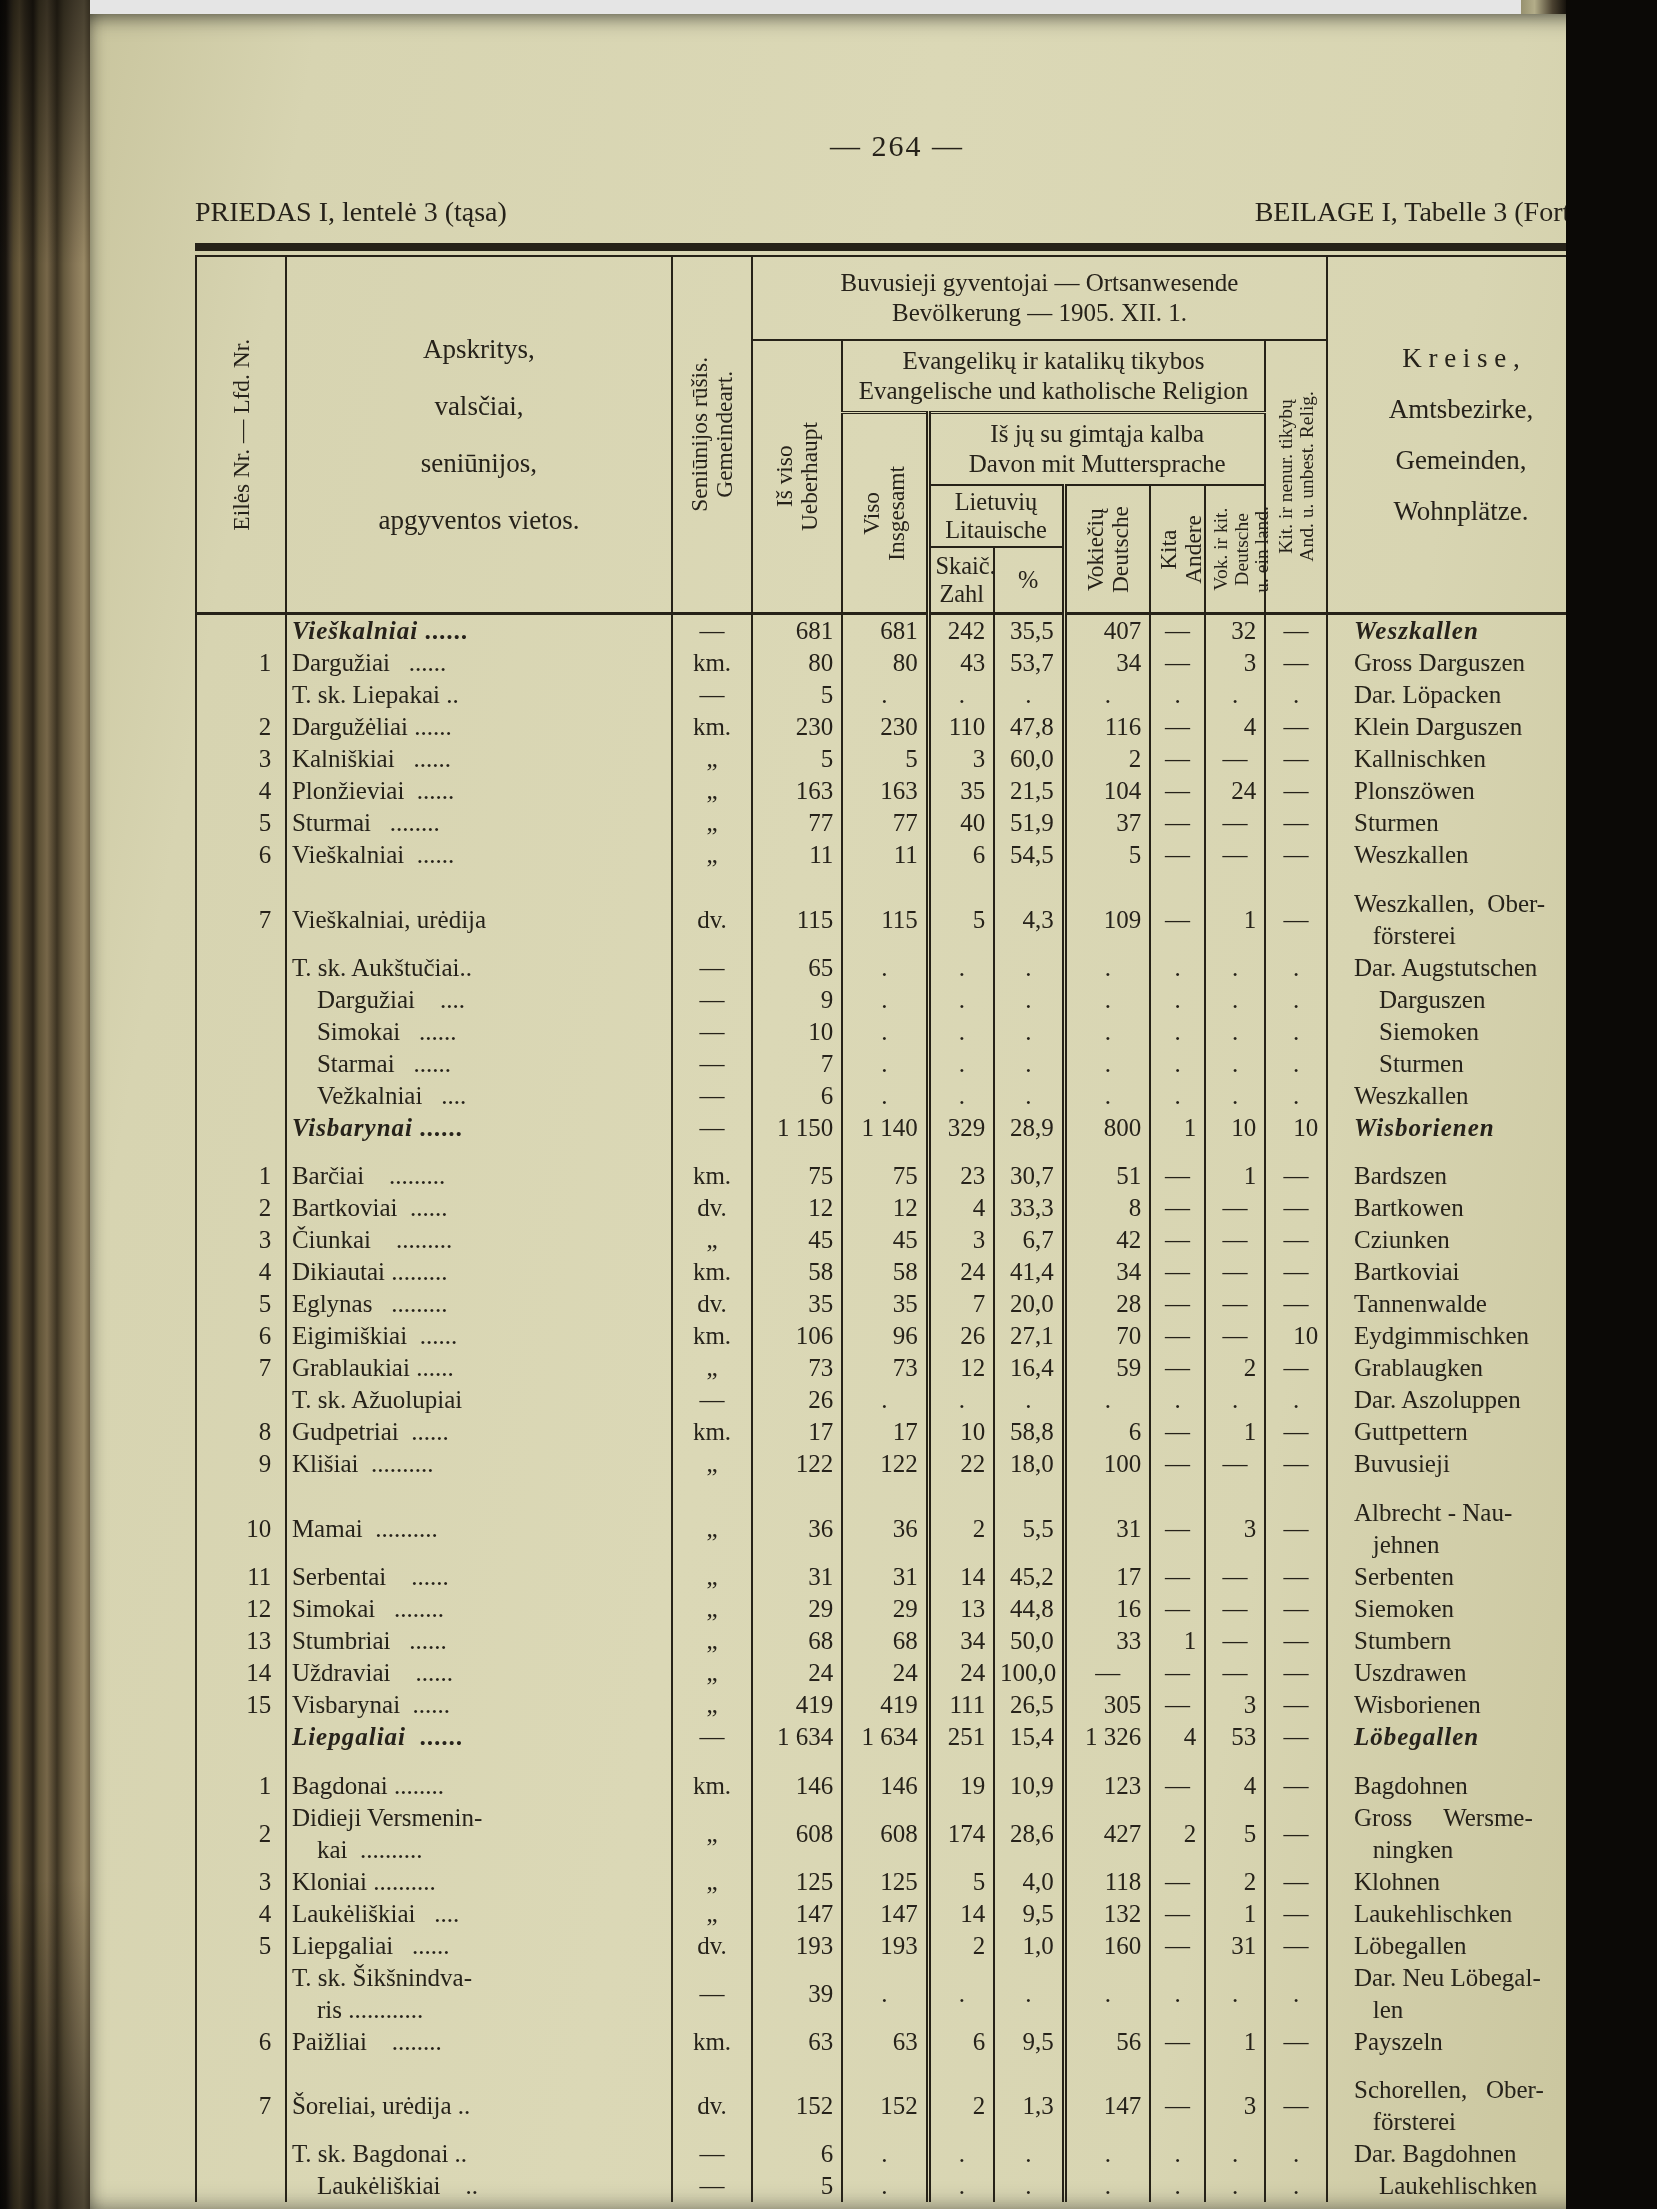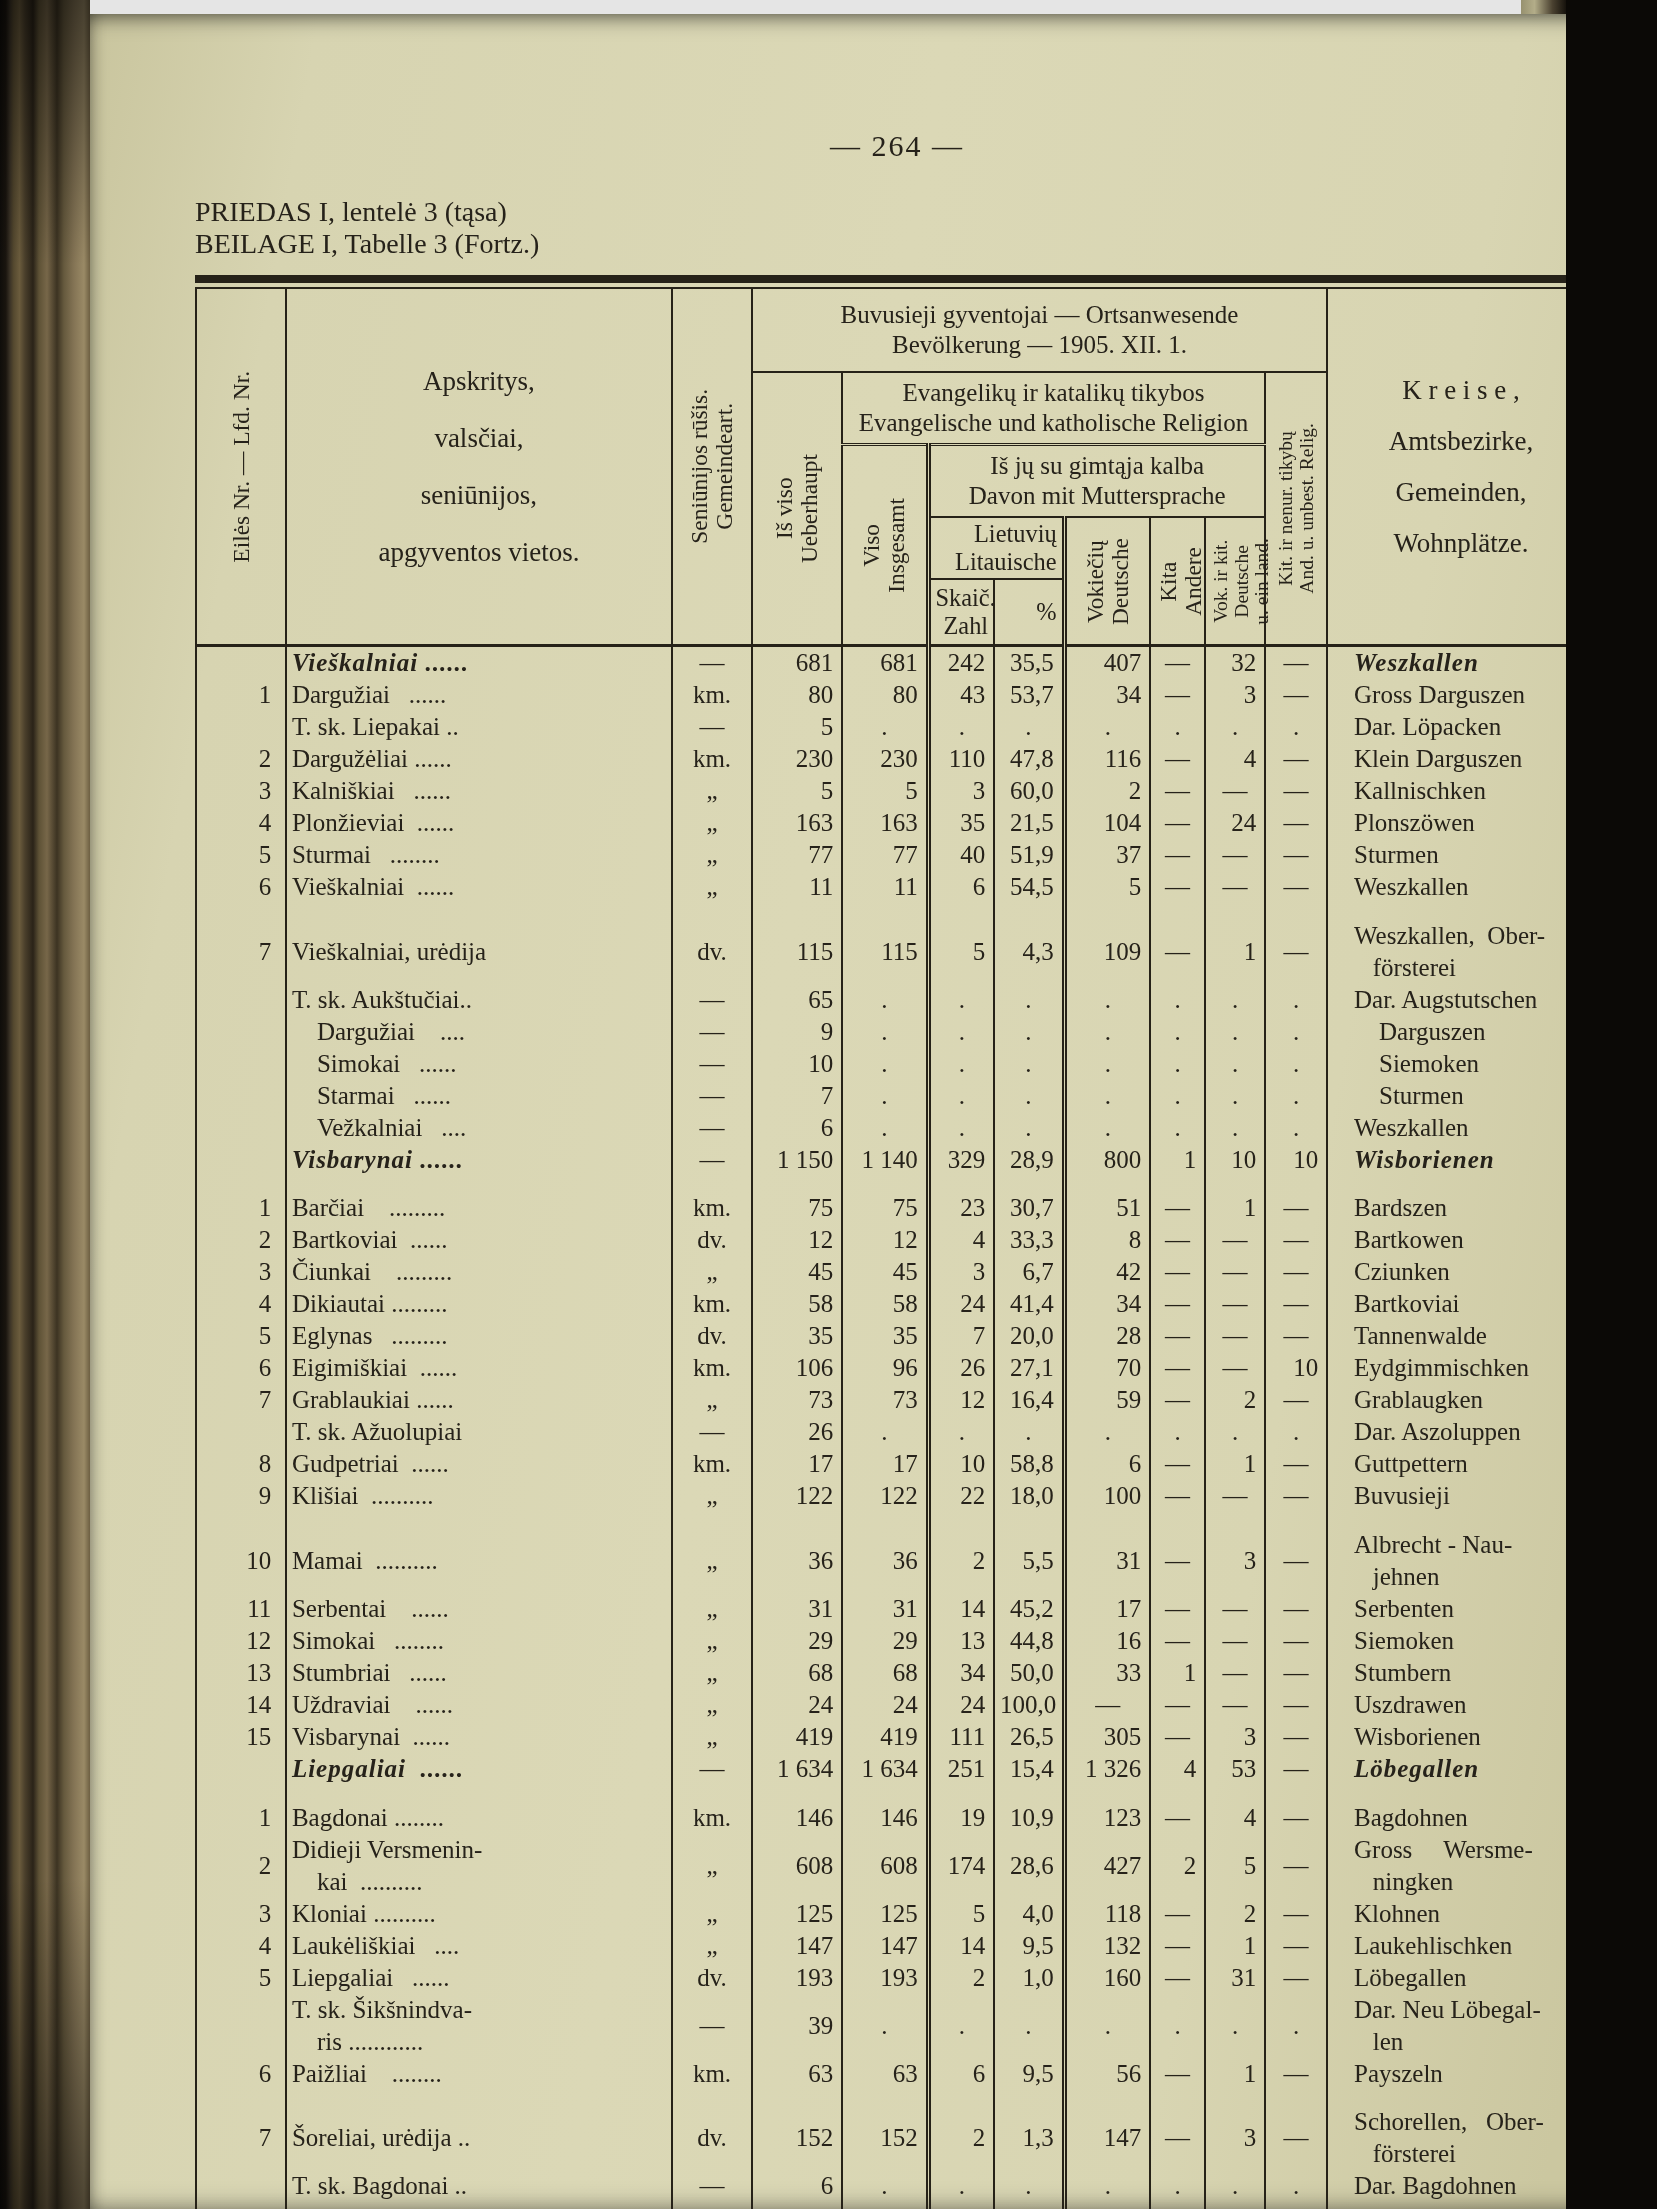--- a/index.html
+++ b/index.html
@@ -17,21 +17,21 @@
     background:linear-gradient(180deg,rgba(0,0,0,.55),rgba(0,0,0,0) 12%,rgba(0,0,0,0) 85%,rgba(0,0,0,.5));}
   
   #right-edge{position:absolute;right:0;top:0;width:45px;height:2210px;
     background:linear-gradient(90deg,#97916f 0,#b3ad89 30%,#4a4130 70%,#16120c 100%);}
   #paper{position:absolute;left:90px;top:13.7px;width:1527px;height:2196px;
     background:linear-gradient(100deg,#c9c59e 0%,#d7d4b1 12%,#dbd8b6 45%,#d8d5b2 75%,#cbc7a0 96%);
     box-shadow:inset 0 13.7px 21.5px -11.7px rgba(0,0,0,.55), inset -17.6px 0 27px -13.7px rgba(0,0,0,.45),
                inset 9.8px 0 17.6px -9.8px rgba(0,0,0,.35), inset 0 -15.6px 25px -13.7px rgba(0,0,0,.35);}
   #content{position:absolute;left:105px;top:0;width:1404px;}
   #page-number{margin-top:115px;text-align:center;font-size:30px;letter-spacing:2px;}
-  #captions{display:flex;justify-content:space-between;margin-top:33px;font-size:28px;flex-direction:column;}
+  #captions{display:flex;justify-content:space-between;margin-top:33px;font-size:28px;}
   #tablewrap{margin-top:15.6px;border-top:8.8px solid #262218;}
   table{border-collapse:collapse;margin-top:3.9px;border-top:2px solid #262218;
         width:1399px;table-layout:fixed;}
   col.w-nr{width:90px}col.w-name{width:386px}col.w-type{width:80px}
   col.w-n0{width:90px}col.w-n1{width:86px}col.w-n2{width:66px}col.w-n3{width:70px}
   col.w-n4{width:86px}col.w-n5{width:55px}col.w-n6{width:60px}col.w-n7{width:62px}
   col.w-de{width:267px}
   table{border-left:2px solid #262218;}
   th,td{padding:0 4.9px;vertical-align:middle;}
   thead th{font-weight:normal;}
@@ -44,21 +44,21 @@
   tr.hr2 th.rule{border-bottom:3.9px double #262218;}
   tr.hr3 th.rule{border-bottom:2px solid #262218;}
   tr.hr4 th.rule{border-bottom:2px solid #262218;}
   thead{border-bottom:3.9px solid #262218;}
   .hgroup{font-size:25px;text-align:center;line-height:30px;white-space:pre-wrap;}
   .harea{font-size:27px;text-align:center;line-height:57px;white-space:pre-wrap;}
   .hkreise{font-size:27px;text-align:center;line-height:51px;white-space:pre-wrap;}
   .vt{writing-mode:vertical-rl;transform:rotate(180deg);margin:0 auto;
       font-size:23.4px;line-height:25px;text-align:center;white-space:pre-wrap;}
   .vt.small{font-size:19.5px;line-height:20.5px;}
-  .hsub{font-size:24.4px;text-align:right;line-height:28px;white-space:pre-wrap;}
+  .hsub{font-size:24.4px;text-align:center;line-height:28px;white-space:pre-wrap;}
   
   tbody{font-size:25px;}
   tbody td{line-height:32px;}
   td.c-nr{text-align:right;padding-right:13.7px;}
   td.c-name{white-space:pre-wrap;}
   td.c-type{text-align:center;}
   td.c-num{text-align:right;padding-right:7.8px;}
   td.c-de{white-space:pre-wrap;padding-left:26px;}
   td.dotcell,td.dashcell{text-align:center;padding-right:4.9px;}
   tr.gap td{padding-top:16.6px;}

